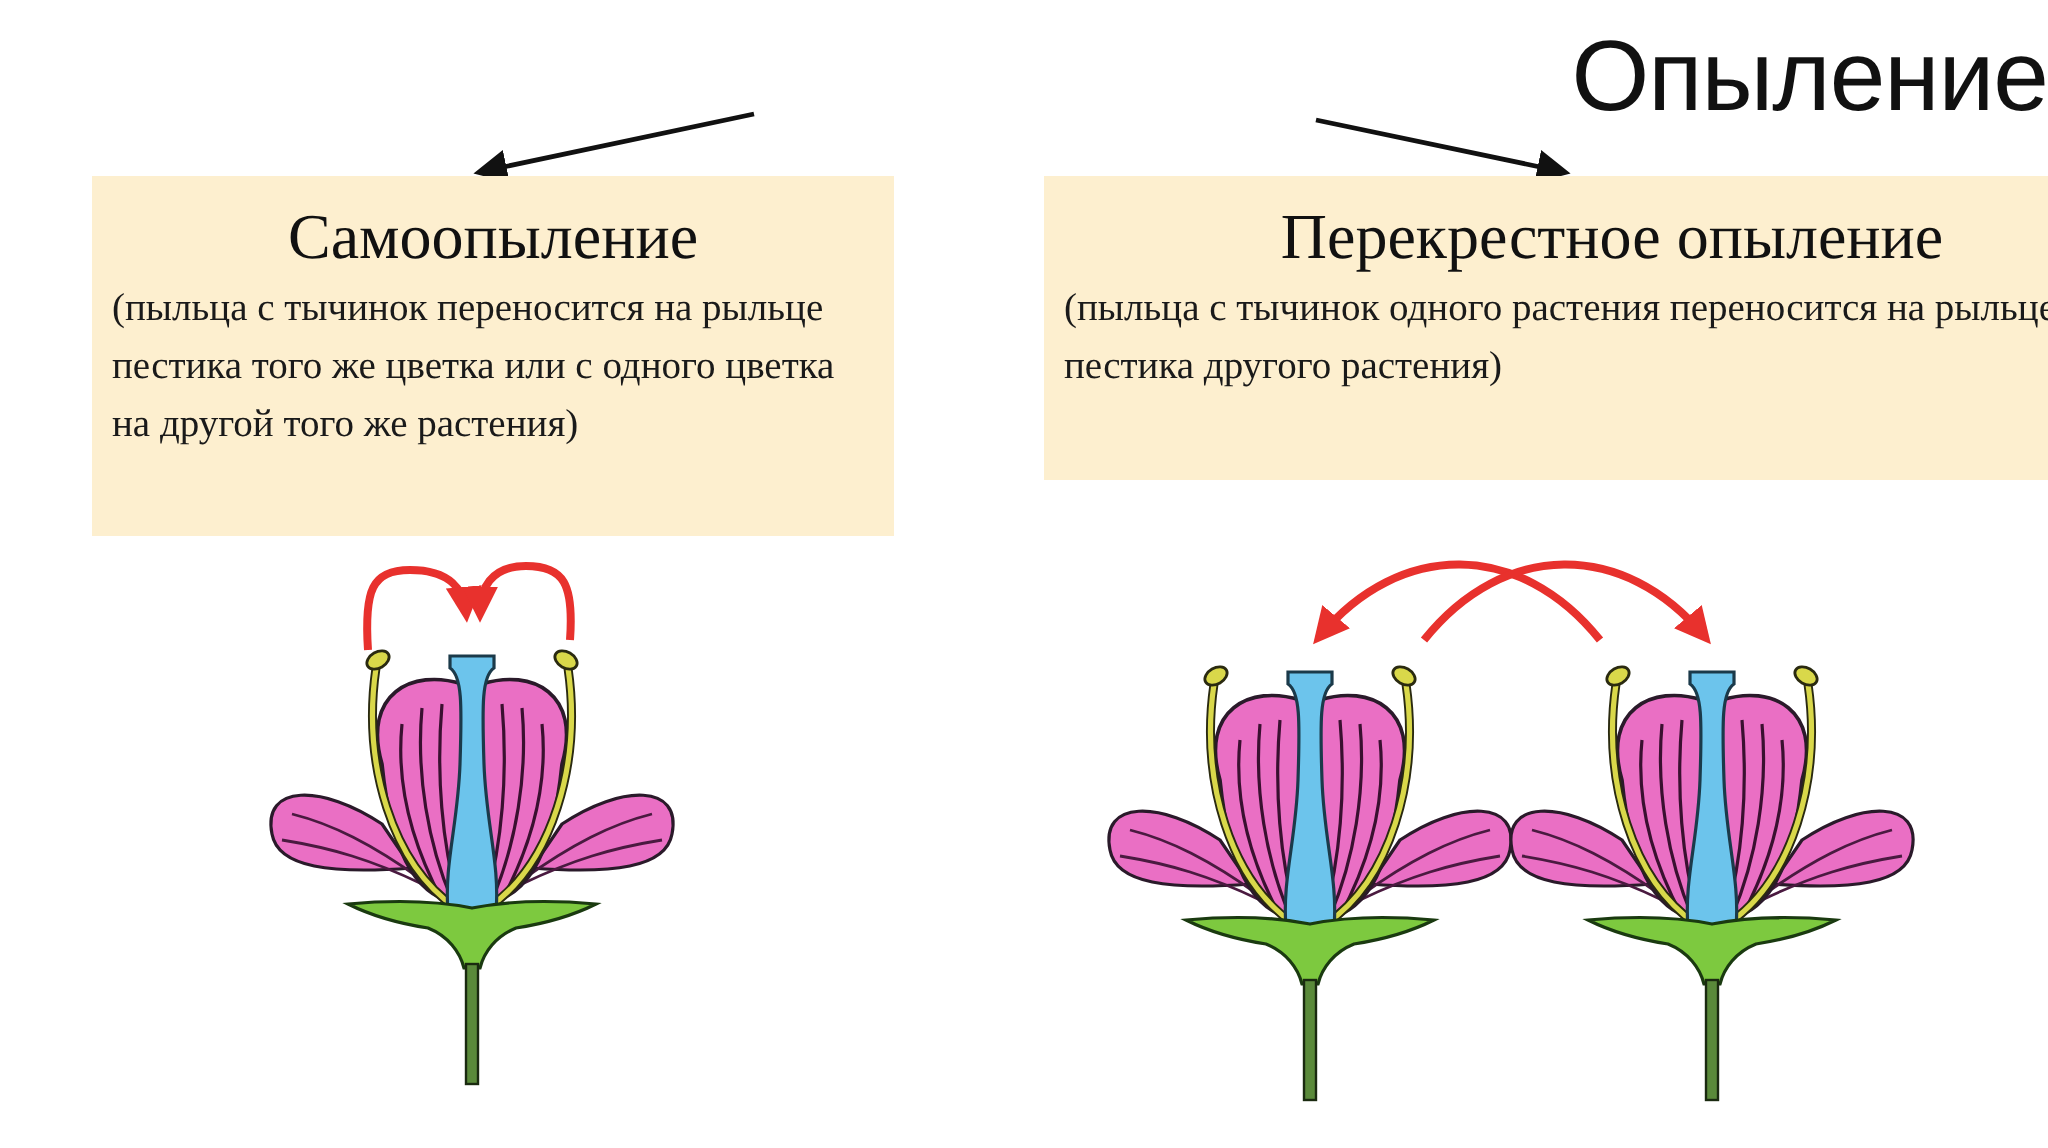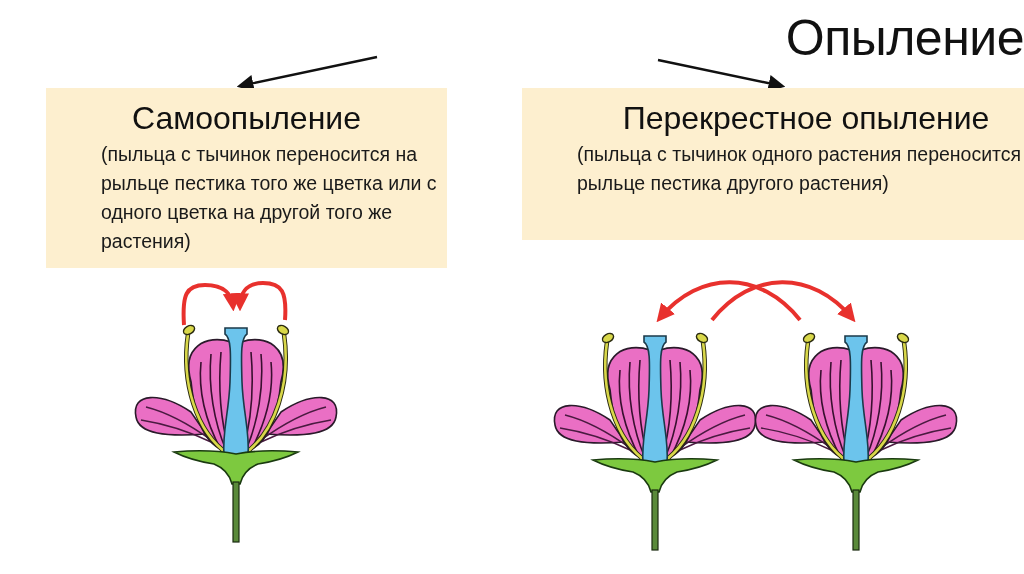--- a/index.html
+++ b/index.html
@@ -5,26 +5,26 @@
     html, body { margin: 0; padding: 0; }
     body {
       width: 1024px; height: 574px; background: #ffffff; position: relative; overflow: hidden;
       font-family: "Liberation Sans", "DejaVu Sans", sans-serif; color: #111;
     }
     .title {
       position: absolute; left: 0; right: 0; top: 6px; text-align: right;
       font-size: 50px; letter-spacing: -0.5px; line-height: 64px;
     }
     .box {
-      position: absolute; background: #fdefcf; box-sizing: border-box; padding: 8px 10px 20px 10px;
+      position: absolute; background: #fdefcf; box-sizing: border-box; padding: 8px 10px 20px 10px; font-family: Liberation Serif, serif;
     }
     .box-left { left: 46px; top: 88px; width: 401px; height: 180px; }
     .box-right { left: 522px; top: 88px; width: 568px; height: 152px; }
     .box .heading { text-align: center; font-size: 32px; line-height: 44px; }
-    .box .desc { font-size: 19.5px; line-height: 29px; color: #1a1a1a; margin-left: 45px; }
+    .box .desc { font-size: 19.5px; line-height: 29px; color: #1a1a1a; }
     svg.art { position: absolute; left: 0; top: 0; }
   </style>
 </head>
 <body>
 
 <div class="title">Опыление</div>
 
 <svg class="art" width="1024" height="574" viewBox="0 0 1024 574">
   <defs>
     <marker id="blackhead" viewBox="0 0 10 10" refX="8" refY="5" markerWidth="7" markerHeight="7" orient="auto">

